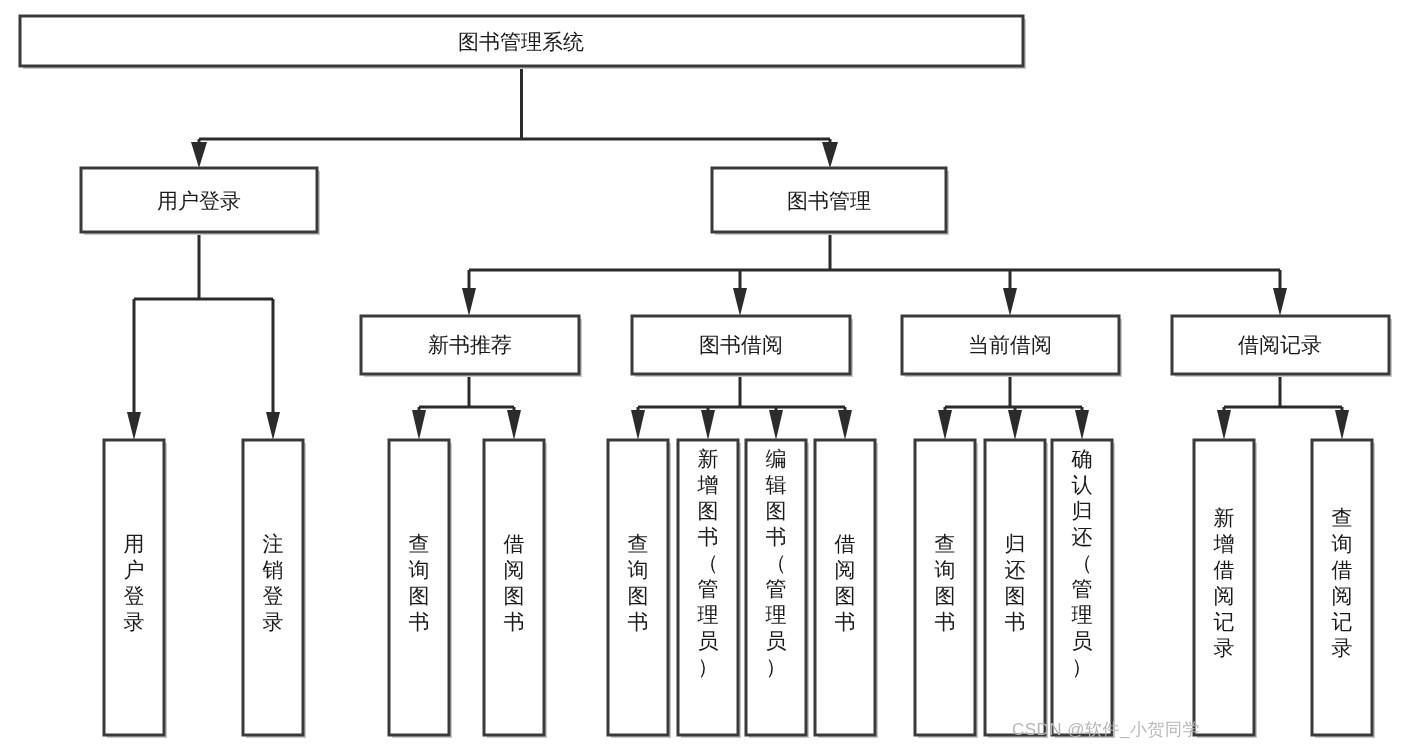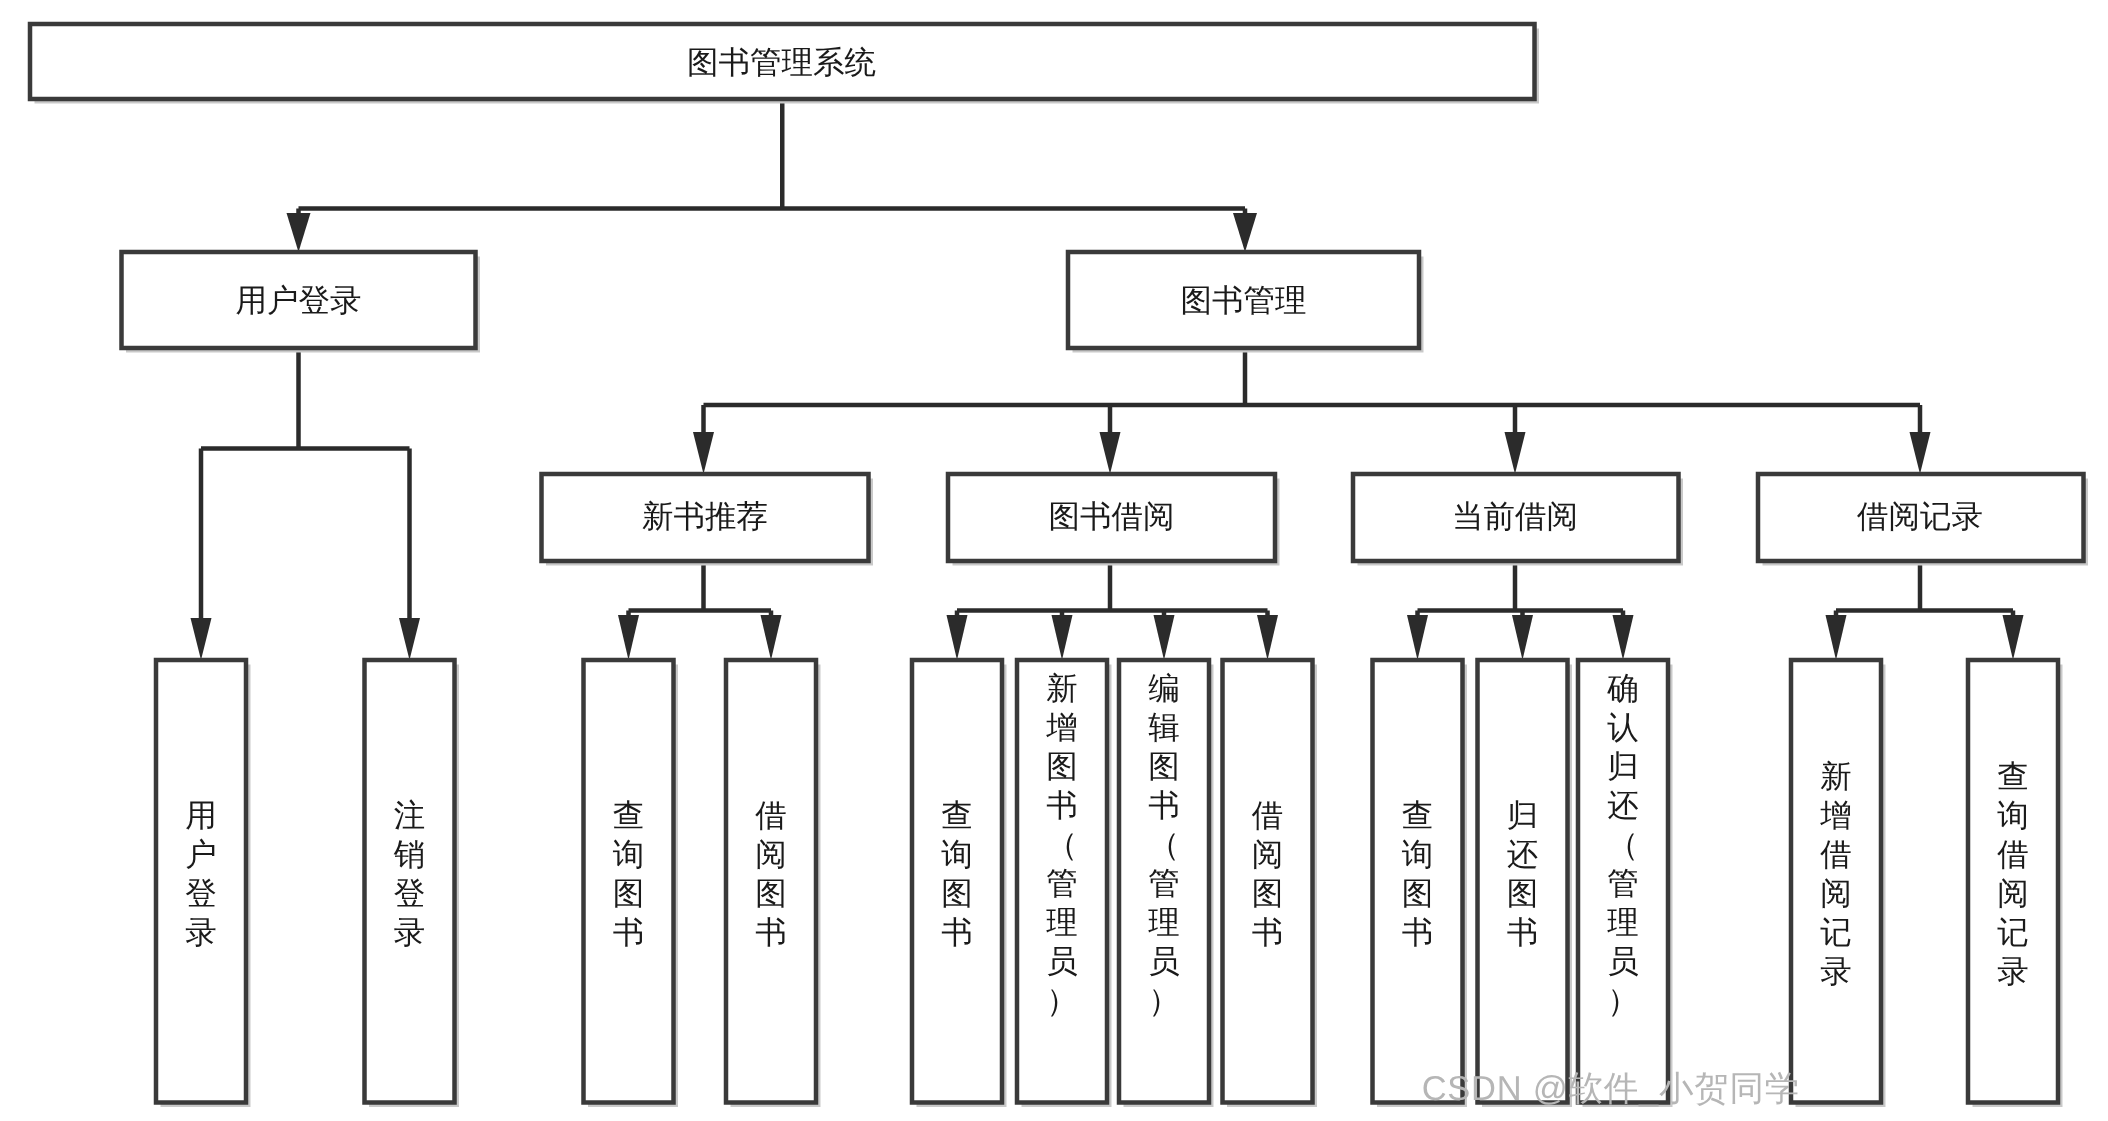--- a/index.html
+++ b/index.html
@@ -54,21 +54,21 @@
     font-family: "Liberation Sans", "DejaVu Sans", sans-serif;
     font-size: 21px;
     fill: #1a1a1a;
     text-anchor: middle;
   }
   .watermark-text {
     position: absolute;
     right: 12px;
     bottom: 6px;
     font-family: "Liberation Sans", "DejaVu Sans", sans-serif;
-    font-size: 23px;
+    font-size: 17px;
     color: #b6b6b6;
     letter-spacing: 0.5px;
     white-space: nowrap;
     user-select: none;
   }
 </style>
 </head>
 <body>
 
 <div id="diagram-root">

